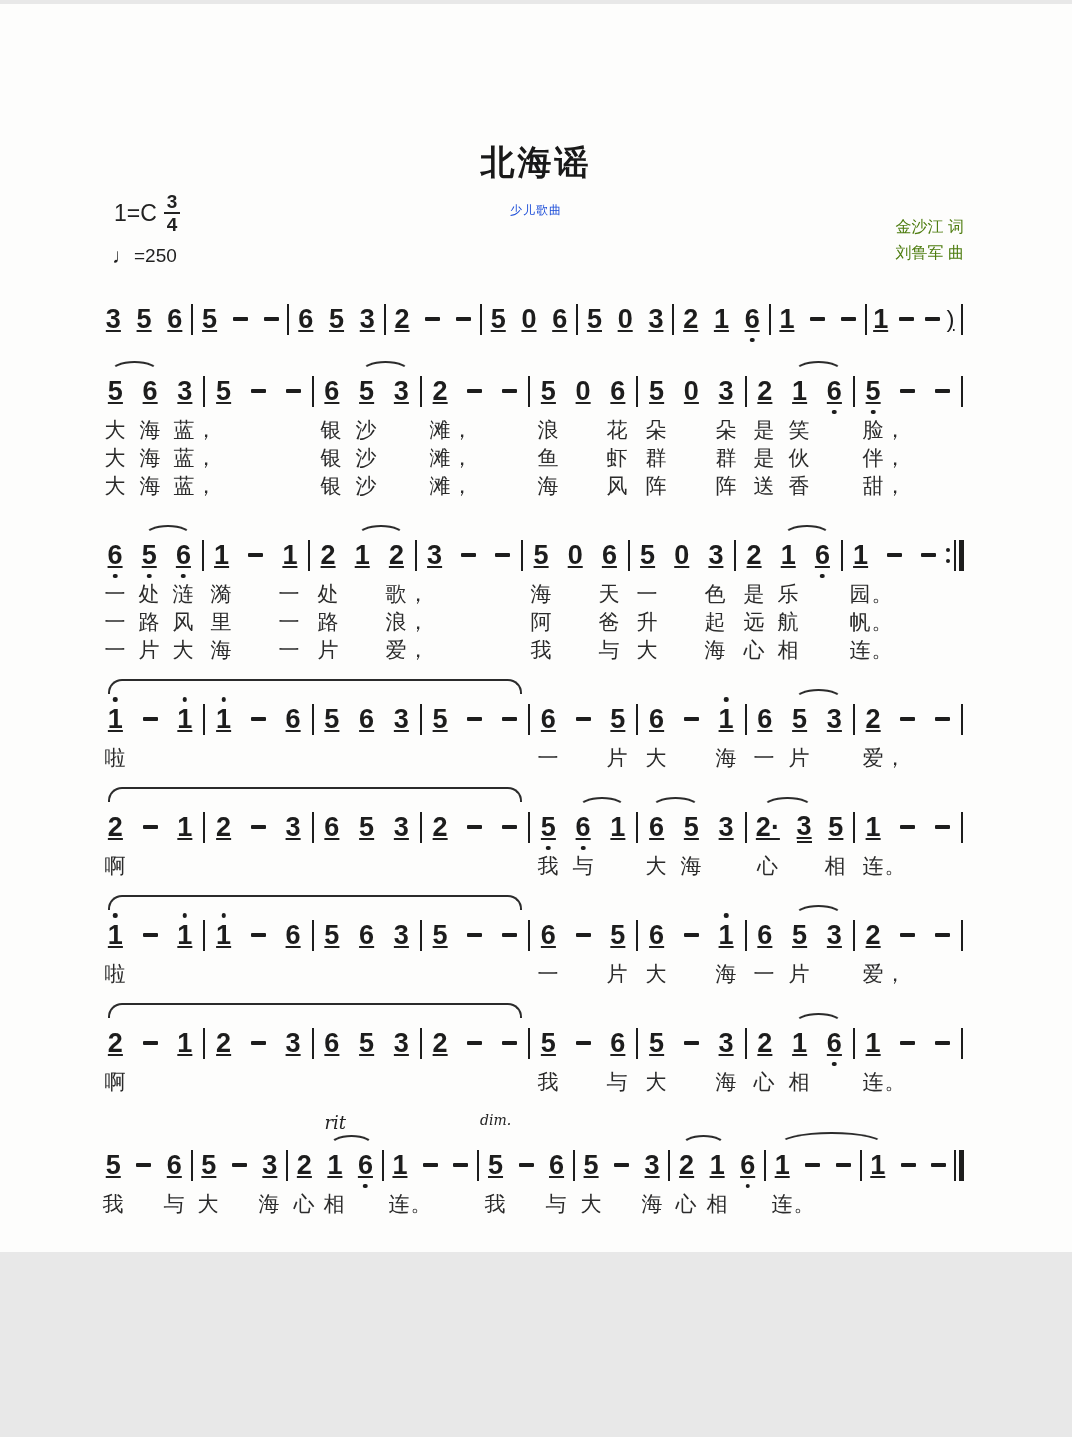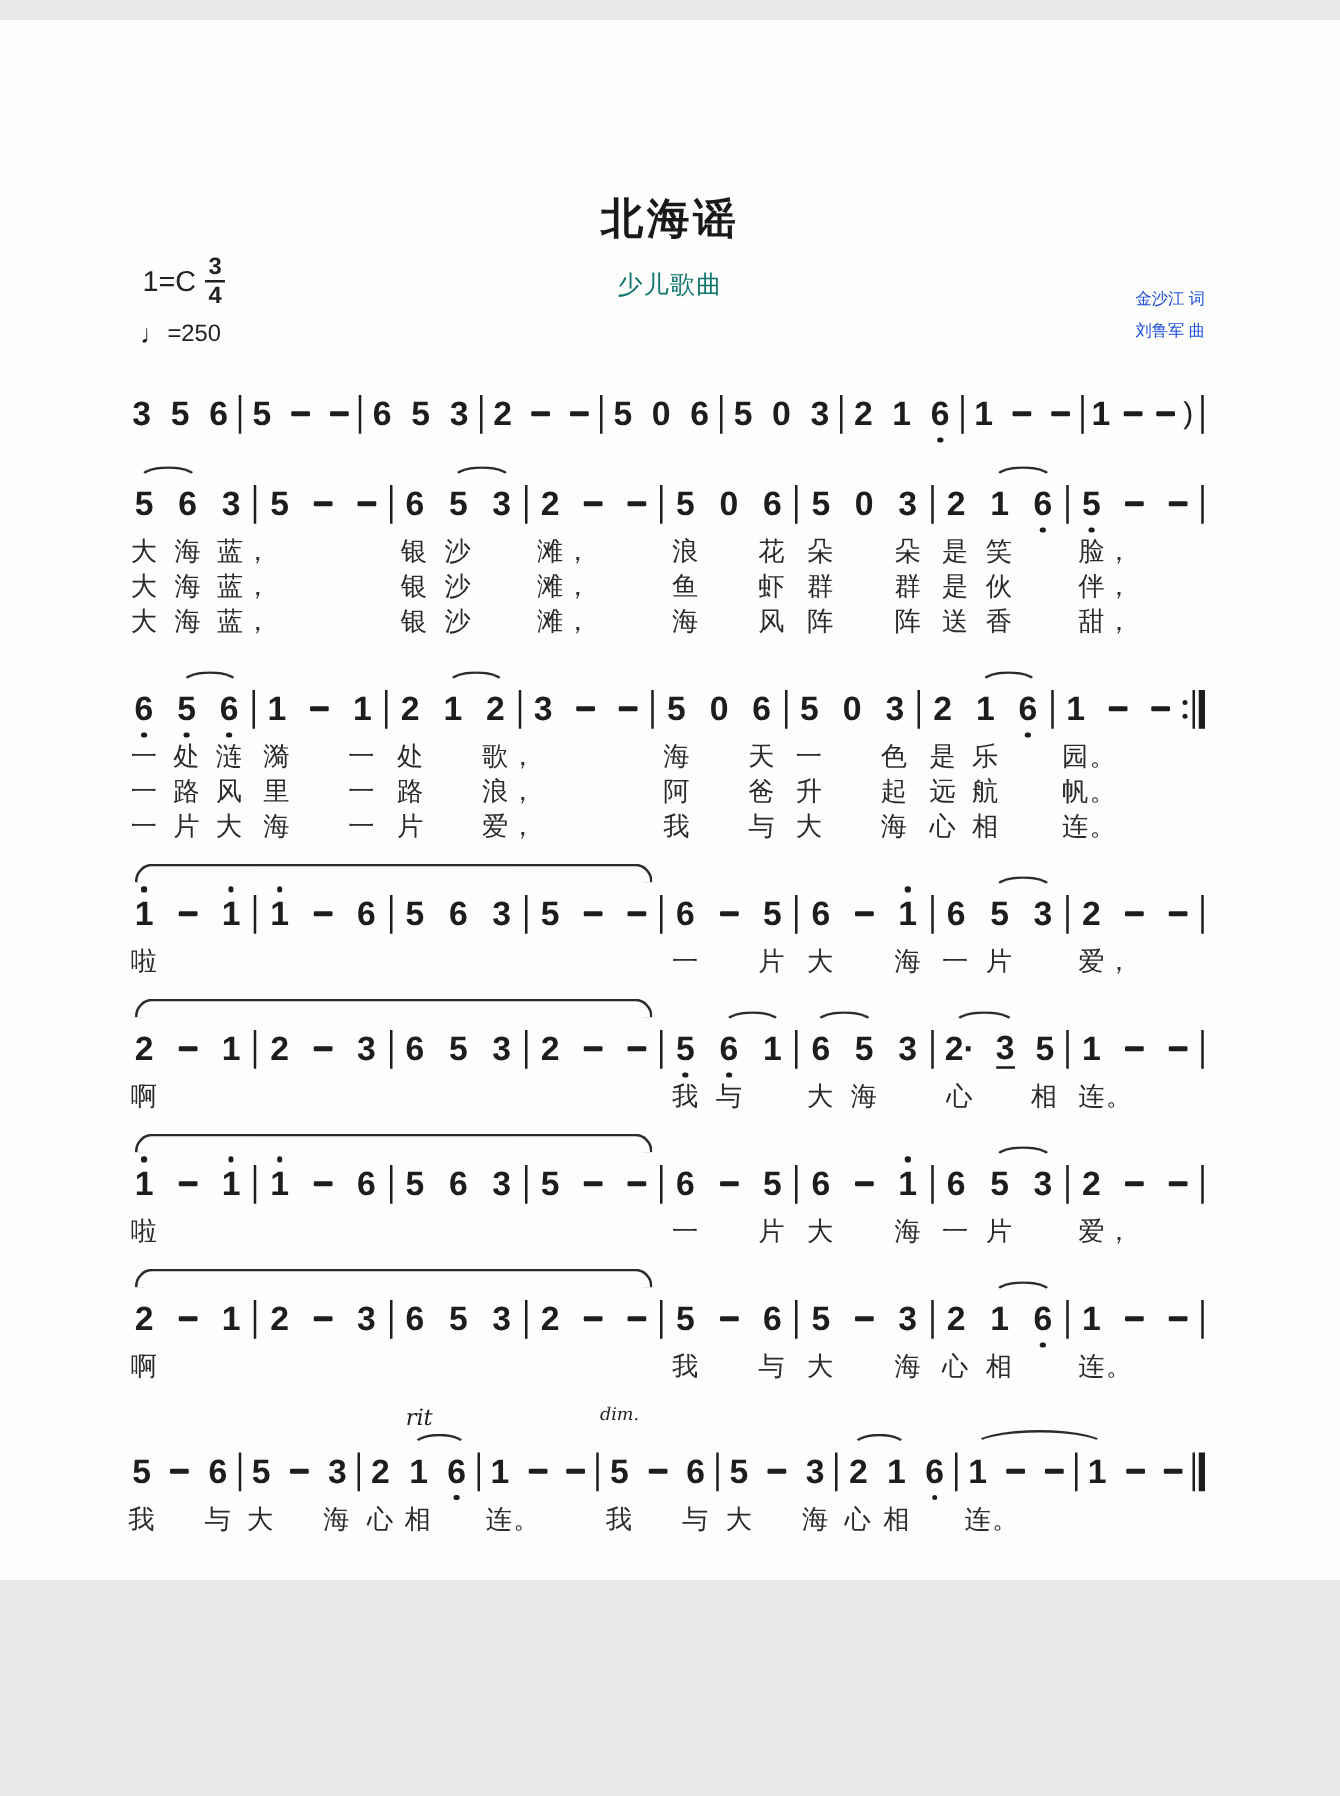--- a/index.html
+++ b/index.html
@@ -1,40 +1,41 @@
 <!DOCTYPE html>
 <html><head>
 <meta charset="utf-8">
 <style>
   html,body{margin:0;padding:0;background:#e8e8e8;}
   .sheet{
     position:relative;
     width:1072px;height:1248px;
-    margin:16px auto;
+    margin:4px auto;
     background:#fdfdfc;
     font-family:"Liberation Sans","DejaVu Sans",sans-serif;
     color:#1f1f1f;
     overflow:hidden;
+    text-decoration:underline;
   }
   
   .header{position:relative;height:272px;}
   .title{position:absolute;top:136px;left:0;width:100%;text-align:center;
          font-size:34px;font-weight:700;letter-spacing:3px;color:#191919;}
   .subtitle{position:absolute;top:198px;left:0;width:100%;text-align:center;
-            font-size:20px;color:#0f766e;letter-spacing:1px;}
+            font-size:12px;color:#1d4ed8;letter-spacing:1px;}
   .keysig{position:absolute;left:114px;top:188px;display:flex;align-items:center;
           font-size:23px;font-weight:500;color:#222;}
   .frac{display:inline-flex;flex-direction:column;align-items:center;margin-left:7px;
         font-weight:700;font-size:19px;line-height:19px;}
   .frac .num{border-bottom:2px solid #222;padding:0 3px 1px 3px;}
   .frac .den{padding-top:1px;}
   .tempo{position:absolute;left:112px;top:240px;font-size:19px;color:#222;display:flex;align-items:center;}
   .tempo .nq{font-size:21px;margin-right:1px;}
   .credits{position:absolute;right:108px;top:210px;text-align:right;
-           font-size:13px;color:#1d4ed8;line-height:26px;}
+           font-size:16px;color:#4d7c0f;line-height:26px;}
   
   .score{margin-left:98px;width:866px;}
   .music-line{position:relative;margin-top:12px;padding-top:26px;}
   .music-line.has-marks{padding-top:40px;}
   .music-line.first{margin-top:0;}
   .token-row{display:flex;align-items:center;height:34px;}
   .measure{flex:1 1 0;display:flex;justify-content:space-around;align-items:center;min-width:0;}
   .note{position:relative;display:inline-block;font-size:27px;font-weight:700;
         line-height:30px;color:#1d1d1d;}
   .note.ul{border-bottom:2.5px solid #1d1d1d;}

